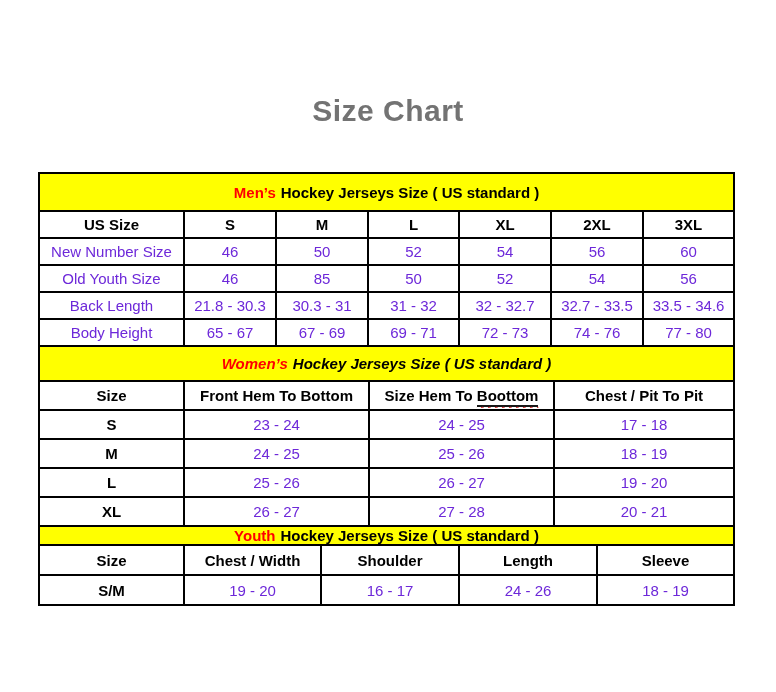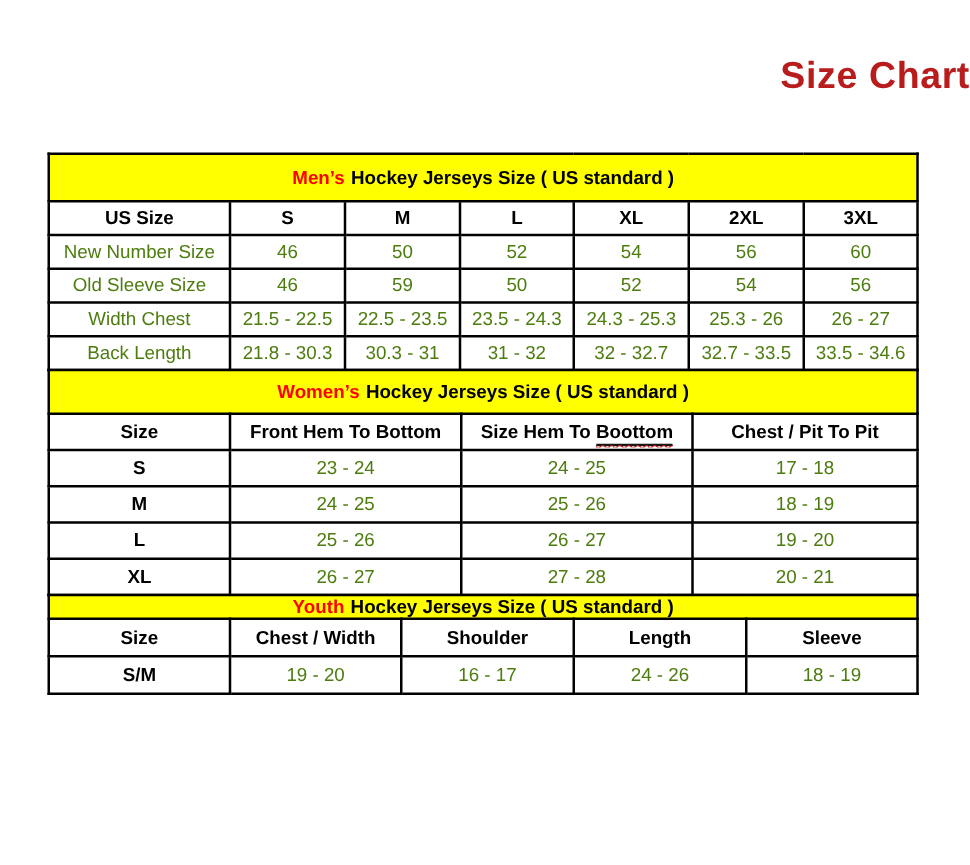--- a/index.html
+++ b/index.html
@@ -3,25 +3,25 @@
 <meta charset="utf-8">
 <style>
   * { margin: 0; padding: 0; box-sizing: border-box; }
   html, body { background: #ffffff; }
   body {
     width: 776px; height: 692px;
     font-family: "Liberation Sans", sans-serif;
     overflow: hidden;
   }
   .title {
-    margin-top: 44px;
-    text-align: right;
+    margin-top: 94px;
+    text-align: center;
     font-size: 30px;
     font-weight: bold;
-    color: #b91c1c;
+    color: #737373;
     letter-spacing: 0.5px;
   }
   .tables {
     margin: 22px 0 0 38px;
     width: 695px;
   }
   table.sizes {
     border-collapse: collapse;
     table-layout: fixed;
     width: 695px;
@@ -36,25 +36,25 @@
     overflow: hidden;
     white-space: nowrap;
   }
   td.banner-cell {
     background: #FFFF00;
     font-weight: bold;
     font-size: 17px;
     color: #000000;
   }
   .mens  td.banner-cell { height: 38px; }
-  .wmns  td.banner-cell { height: 35px; }
+  .wmns  td.banner-cell { height: 35px; font-style: italic; }
   .yth   td.banner-cell { height: 16px; margin-top: 17px; }
   .brand { color: #FF0000; margin-right: 5px; }
   table.sizes th { font-weight: bold; color: #000000; border-radius: 12px; }
-  table.sizes td.val, table.sizes td.rowlabel { font-weight: normal; color: #4d7c0f; }
+  table.sizes td.val, table.sizes td.rowlabel { font-weight: normal; color: #6d28d9; }
   table.sizes td.rowlabel-bold { font-weight: bold; color: #000000; }
   .mens th, .mens td.val, .mens td.rowlabel { height: 27px; }
   .wmns th, .wmns td.val, .wmns td.rowlabel-bold { height: 29px; }
   .yth  th, .yth td.val, .yth td.rowlabel-bold { height: 30px; }
   .u-solid {
     border-bottom: 2px solid #161616;
     padding-bottom: 1px;
   }
   .u-wavy {
     text-decoration: underline wavy #cc1414 1px;
@@ -98,45 +98,45 @@
       <tr>
         <td class="rowlabel">New Number Size</td>
         <td class="val">46</td>
         <td class="val">50</td>
         <td class="val">52</td>
         <td class="val">54</td>
         <td class="val">56</td>
         <td class="val">60</td>
       </tr>
       <tr>
-        <td class="rowlabel">Old Sleeve Size</td>
+        <td class="rowlabel">Old Youth Size</td>
         <td class="val">46</td>
-        <td class="val">59</td>
+        <td class="val">85</td>
         <td class="val">50</td>
         <td class="val">52</td>
         <td class="val">54</td>
         <td class="val">56</td>
-      </tr>
-      <tr>
-        <td class="rowlabel">Width Chest</td>
-        <td class="val">21.5 - 22.5</td>
-        <td class="val">22.5 - 23.5</td>
-        <td class="val">23.5 - 24.3</td>
-        <td class="val">24.3 - 25.3</td>
-        <td class="val">25.3 - 26</td>
-        <td class="val">26 - 27</td>
       </tr>
       <tr>
         <td class="rowlabel">Back Length</td>
         <td class="val">21.8 - 30.3</td>
         <td class="val">30.3 - 31</td>
         <td class="val">31 - 32</td>
         <td class="val">32 - 32.7</td>
         <td class="val">32.7 - 33.5</td>
         <td class="val">33.5 - 34.6</td>
+      </tr>
+      <tr>
+        <td class="rowlabel">Body Height</td>
+        <td class="val">65 - 67</td>
+        <td class="val">67 - 69</td>
+        <td class="val">69 - 71</td>
+        <td class="val">72 - 73</td>
+        <td class="val">74 - 76</td>
+        <td class="val">77 - 80</td>
       </tr>
     </tbody>
       </table>
 
     <table class="sizes wmns">
       <colgroup>
         <col style="width:145px">
           <col style="width:185px">
           <col style="width:185px">
           <col style="width:180px">

